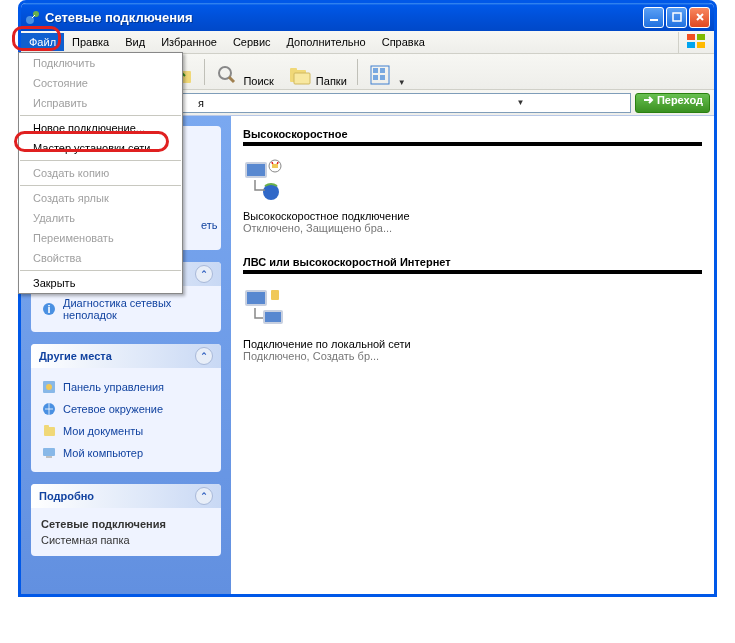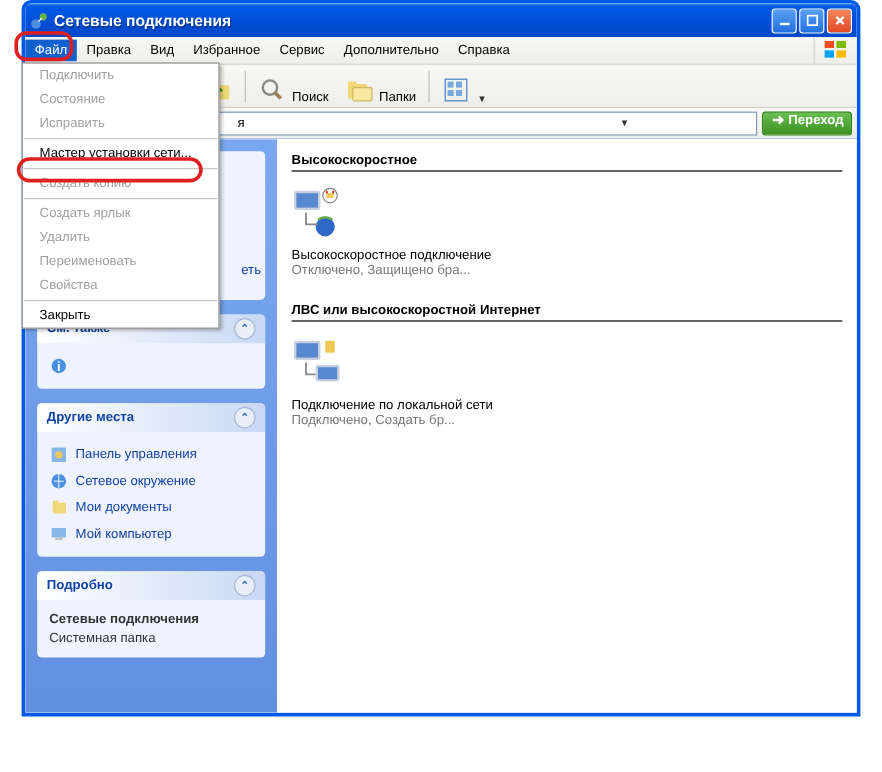--- a/index.html
+++ b/index.html
@@ -38,21 +38,21 @@
 .panel { background: #eff3ff; border-radius: 4px; overflow: hidden; }
 .panel-header { height: 24px; background: linear-gradient(to right, #fff, #c8d8f4); display: flex; align-items: center; padding: 0 8px; color: #1243a0; font-weight: bold; }
 .panel-header .coll { margin-left: auto; width: 18px; height: 18px; border-radius: 50%; background: #e8eef8; border: 1px solid #a8b8d8; display: flex; align-items: center; justify-content: center; font-size: 9px; color: #3060c0; }
 .panel-body { padding: 8px 10px; }
 .panel-link { display: flex; align-items: center; gap: 6px; color: #1243a0; padding: 3px 0; cursor: pointer; }
 .panel-link .pi { width: 16px; height: 16px; display: inline-flex; align-items: center; justify-content: center; }
 .panel-text { color: #333; padding: 2px 0; }
 .panel-text b { font-weight: bold; }
 
 .main { flex: 1; background: #fff; padding: 8px 12px; overflow-y: auto; }
-.group-header { font-weight: bold; padding: 4px 0 2px 0; border-bottom: 1px solid #000000; margin-bottom: 8px; }
+.group-header { font-weight: bold; padding: 4px 0 2px 0; border-bottom: 4px solid #000000; margin-bottom: 8px; }
 .conn-item { display: flex; gap: 8px; padding: 4px 0; margin-bottom: 14px; flex-direction: column; }
 .conn-icon { width: 44px; height: 44px; position: relative; }
 .conn-info .t1 { color: #000; }
 .conn-info .t2 { color: #777; }
 
 .dropdown { position: absolute; left: 18px; top: 52px; width: 165px; background: #fff; border: 1px solid #888; box-shadow: 2px 2px 3px rgba(0,0,0,0.3); z-index: 100; }
 .dd-item { padding: 4px 14px; cursor: default; }
 .dd-item.disabled { color: #a0a0a0; }
 .dd-sep { height: 1px; background: #c8c8c0; margin: 2px 1px; }
 
@@ -207,20 +207,21 @@
           <span class="coll">⌃</span>
         </div>
         <div class="panel-body">
           <div class="panel-link">
             <span class="pi">
                 <svg width="16" height="16">
                   <circle cx="8" cy="8" r="6" fill="#4a90e2"></circle>
                   <text x="8" y="12" text-anchor="middle" fill="#fff" font-size="10" font-weight="bold">i</text>
                 </svg>
               </span>
+            <span>Диагностика сетевых неполадок</span>
           </div>
         </div>
       </div>
 
       <div class="panel">
         <div class="panel-header">
           <span>Другие места</span>
           <span class="coll">⌃</span>
         </div>
         <div class="panel-body">
@@ -316,20 +317,21 @@
     </div>
 
   </div>
 </div>
 
 <div class="dropdown">
   <div class="dd-item disabled">Подключить</div>
   <div class="dd-item disabled">Состояние</div>
   <div class="dd-item disabled">Исправить</div>
   <div class="dd-sep"></div>
+  <div class="dd-item">Новое подключение...</div>
   <div class="dd-item">Мастер установки сети...</div>
   <div class="dd-sep"></div>
   <div class="dd-item disabled">Создать копию</div>
   <div class="dd-sep"></div>
   <div class="dd-item disabled">Создать ярлык</div>
   <div class="dd-item disabled">Удалить</div>
   <div class="dd-item disabled">Переименовать</div>
   <div class="dd-item disabled">Свойства</div>
   <div class="dd-sep"></div>
   <div class="dd-item">Закрыть</div>

